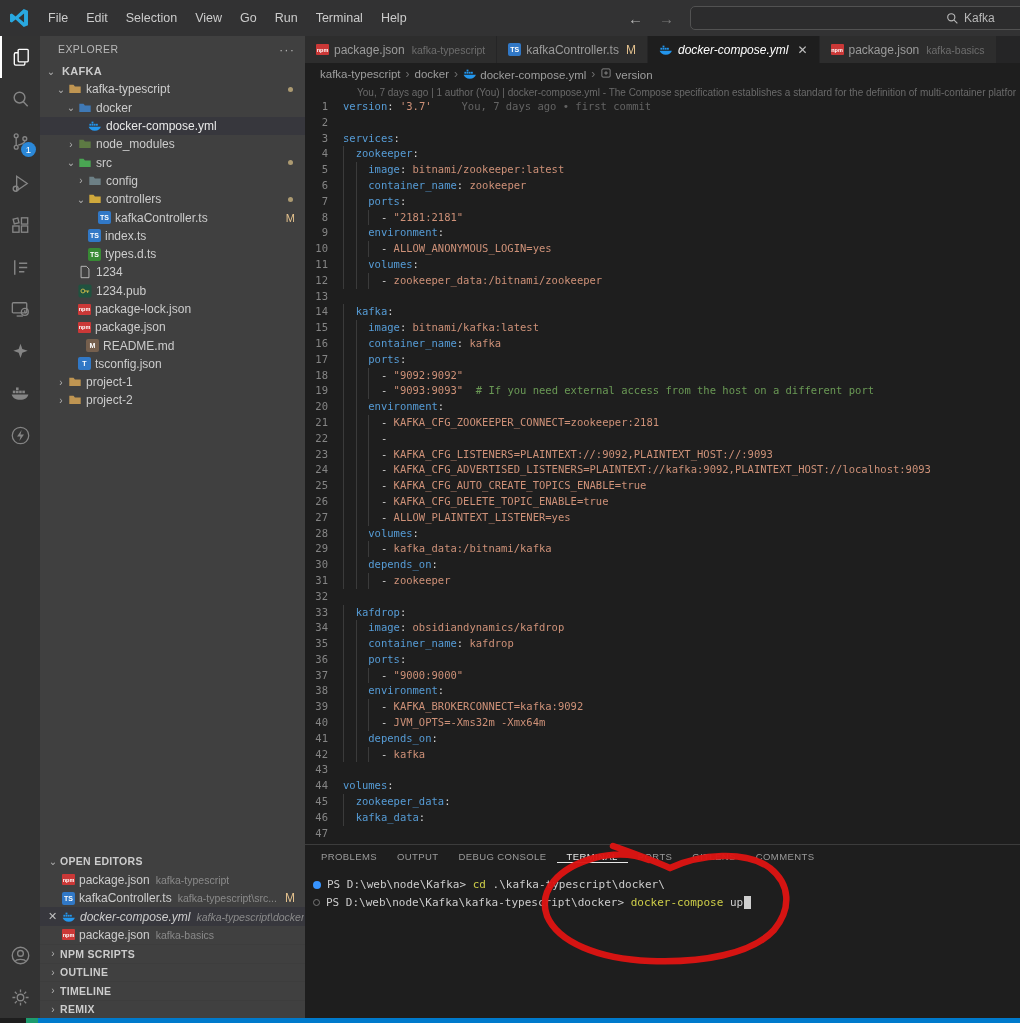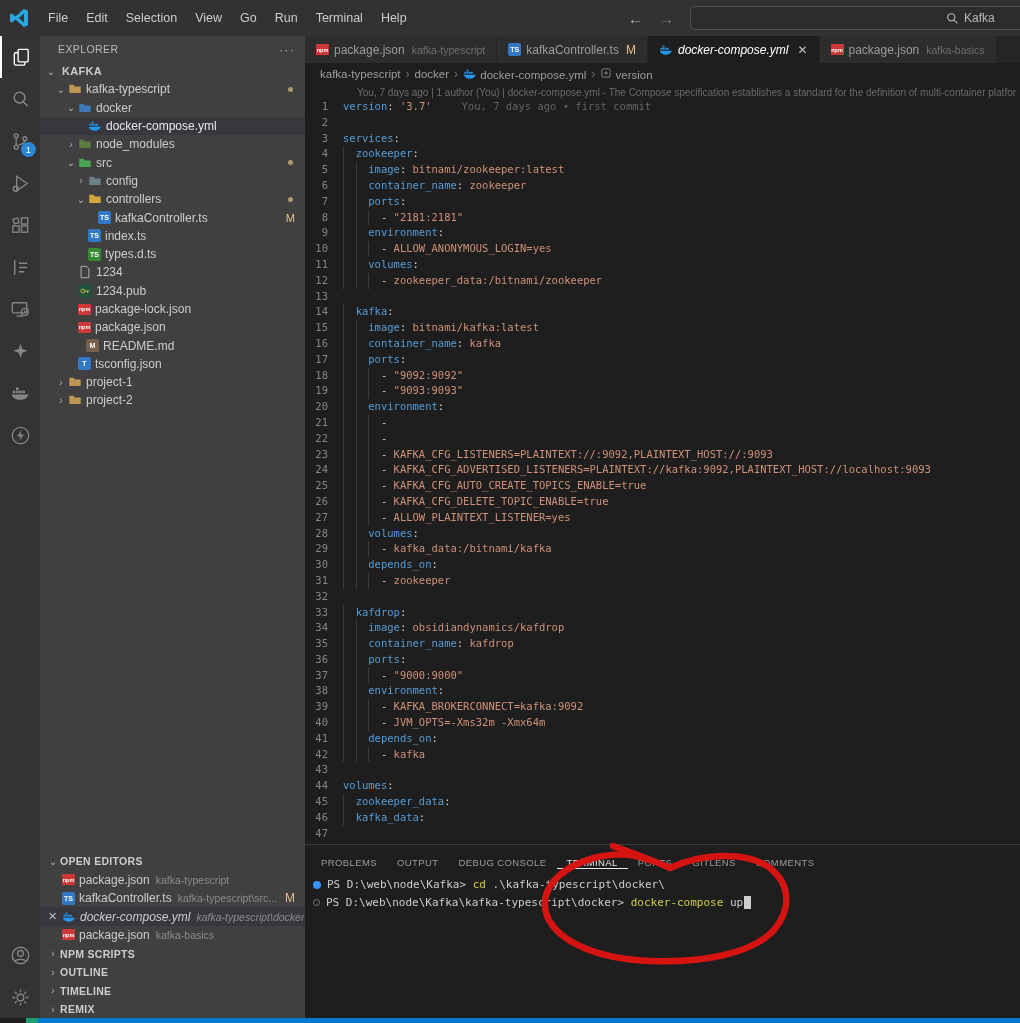--- a/index.html
+++ b/index.html
@@ -70,21 +70,21 @@
   .glens-doc{font-family:"Liberation Sans",sans-serif;font-size:10px;color:#6a6a6a;padding:2px 0 1px 52px;white-space:nowrap;overflow:hidden}
   .cl{display:flex;height:15.8px;line-height:15.8px;white-space:pre}
   .ln{width:38px;text-align:right;padding-right:15px;color:#858585;flex:none}
   .ind{display:inline-block;align-self:stretch;background:repeating-linear-gradient(90deg,#3b3b3b 0,#3b3b3b 1px,transparent 1px,transparent 2ch)}
   .k{color:#569cd6}.s{color:#ce9178}.p{color:#d4d4d4}.c{color:#6a9955}
   .l{color:#ce9178;text-underline-offset:2px}
   .blame{color:#636363;padding-left:30px}
 
   
   .panel{height:174px;border-top:1px solid #3c3c3c;flex:none;position:relative}
-  .panel-tabs{display:flex;height:24px;align-items:flex-end;padding-left:6px}
+  .panel-tabs{display:flex;height:24px;align-items:center;padding-left:6px}
   .ptab{display:flex;align-items:center;padding:0 10px;font-size:9.5px;letter-spacing:.4px;color:#9b9b9b;border-bottom:1px solid transparent;cursor:pointer}
   .ptab.active{color:#e7e7e7;border-bottom-color:#e7e7e7}
   .term{padding:7px 0 0 6px;font-family:"DejaVu Sans Mono",monospace;font-size:11px;line-height:17.5px;color:#cccccc}
   .tl{display:flex;align-items:center;white-space:pre}
   .deco{width:8px;height:8px;border-radius:50%;margin:0 6px 0 2px;flex:none}
   .deco.filled{background:#3794ff}
   .deco.outline{width:7px;height:7px;border:1px solid #767676;background:transparent}
   .cmd{color:#cdcd48}
   .cursor{display:inline-block;width:7px;height:13px;background:#cfcfcf;margin-left:1px;vertical-align:-2px}
 
@@ -485,23 +485,23 @@
           <div class="cl"><span class="ln">9</span><span class="ind" style="width: 4ch;"></span><span class="k">environment</span><span class="p">:</span></div>
           <div class="cl"><span class="ln">10</span><span class="ind" style="width: 6ch;"></span><span class="p">- </span><span class="s">ALLOW_ANONYMOUS_LOGIN=yes</span></div>
           <div class="cl"><span class="ln">11</span><span class="ind" style="width: 4ch;"></span><span class="k">volumes</span><span class="p">:</span></div>
           <div class="cl"><span class="ln">12</span><span class="ind" style="width: 6ch;"></span><span class="p">- </span><span class="s">zookeeper_data:/bitnami/zookeeper</span></div>
           <div class="cl"><span class="ln">13</span></div>
           <div class="cl"><span class="ln">14</span><span class="ind" style="width: 2ch;"></span><span class="k">kafka</span><span class="p">:</span></div>
           <div class="cl"><span class="ln">15</span><span class="ind" style="width: 4ch;"></span><span class="k">image</span><span class="p">: </span><span class="l">bitnami/kafka:latest</span></div>
           <div class="cl"><span class="ln">16</span><span class="ind" style="width: 4ch;"></span><span class="k">container_name</span><span class="p">: </span><span class="s">kafka</span></div>
           <div class="cl"><span class="ln">17</span><span class="ind" style="width: 4ch;"></span><span class="k">ports</span><span class="p">:</span></div>
           <div class="cl"><span class="ln">18</span><span class="ind" style="width: 6ch;"></span><span class="p">- </span><span class="s">"9092:9092"</span></div>
-          <div class="cl"><span class="ln">19</span><span class="ind" style="width: 6ch;"></span><span class="p">- </span><span class="s">"9093:9093"</span><span class="p">  </span></div>
+          <div class="cl"><span class="ln">19</span><span class="ind" style="width: 6ch;"></span><span class="p">- </span><span class="s">"9093:9093"</span><span class="p">  </span><span class="c"># If you need external access from the host on a different port</span></div>
           <div class="cl"><span class="ln">20</span><span class="ind" style="width: 4ch;"></span><span class="k">environment</span><span class="p">:</span></div>
-          <div class="cl"><span class="ln">21</span><span class="ind" style="width: 6ch;"></span><span class="p">- </span></div>
+          <div class="cl"><span class="ln">21</span><span class="ind" style="width: 6ch;"></span><span class="p">- </span><span class="s">KAFKA_CFG_ZOOKEEPER_CONNECT=zookeeper:2181</span></div>
           <div class="cl"><span class="ln">22</span><span class="ind" style="width: 6ch;"></span><span class="p">- </span></div>
           <div class="cl"><span class="ln">23</span><span class="ind" style="width: 6ch;"></span><span class="p">- </span><span class="s">KAFKA_CFG_LISTENERS=PLAINTEXT://:9092,PLAINTEXT_HOST://:9093</span></div>
           <div class="cl"><span class="ln">24</span><span class="ind" style="width: 6ch;"></span><span class="p">- </span><span class="s">KAFKA_CFG_ADVERTISED_LISTENERS=PLAINTEXT://kafka:9092,PLAINTEXT_HOST://localhost:9093</span></div>
           <div class="cl"><span class="ln">25</span><span class="ind" style="width: 6ch;"></span><span class="p">- </span><span class="s">KAFKA_CFG_AUTO_CREATE_TOPICS_ENABLE=true</span></div>
           <div class="cl"><span class="ln">26</span><span class="ind" style="width: 6ch;"></span><span class="p">- </span><span class="s">KAFKA_CFG_DELETE_TOPIC_ENABLE=true</span></div>
           <div class="cl"><span class="ln">27</span><span class="ind" style="width: 6ch;"></span><span class="p">- </span><span class="s">ALLOW_PLAINTEXT_LISTENER=yes</span></div>
           <div class="cl"><span class="ln">28</span><span class="ind" style="width: 4ch;"></span><span class="k">volumes</span><span class="p">:</span></div>
           <div class="cl"><span class="ln">29</span><span class="ind" style="width: 6ch;"></span><span class="p">- </span><span class="s">kafka_data:/bitnami/kafka</span></div>
           <div class="cl"><span class="ln">30</span><span class="ind" style="width: 4ch;"></span><span class="k">depends_on</span><span class="p">:</span></div>
           <div class="cl"><span class="ln">31</span><span class="ind" style="width: 6ch;"></span><span class="p">- </span><span class="s">zookeeper</span></div>

